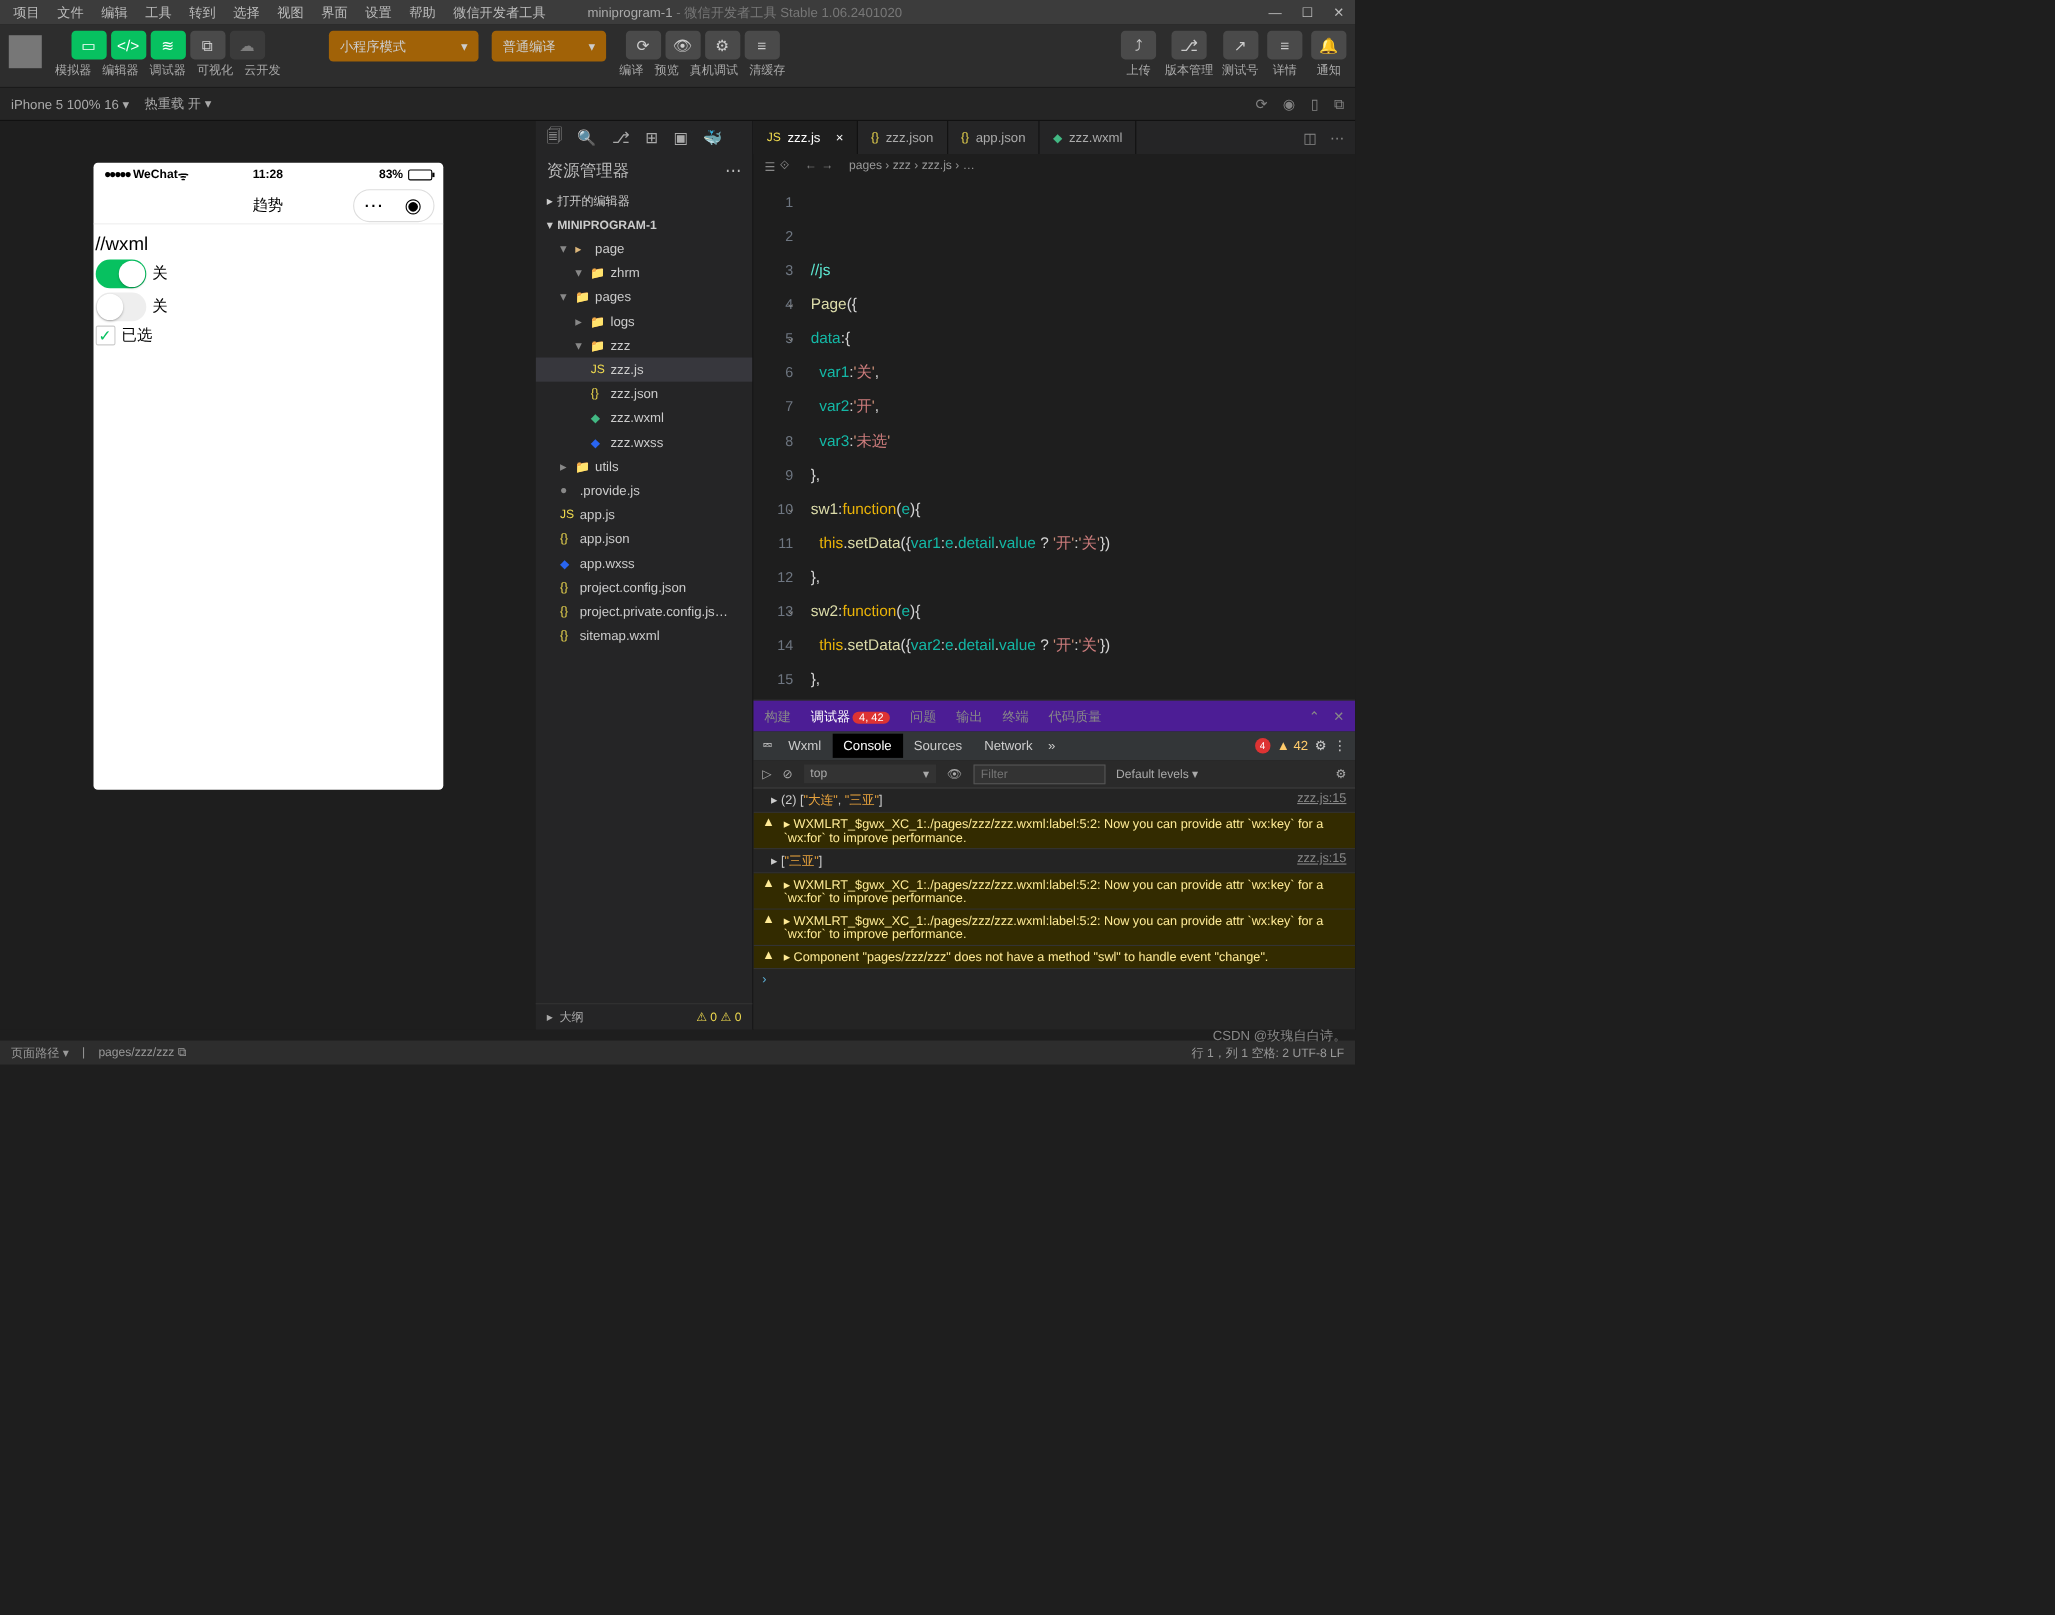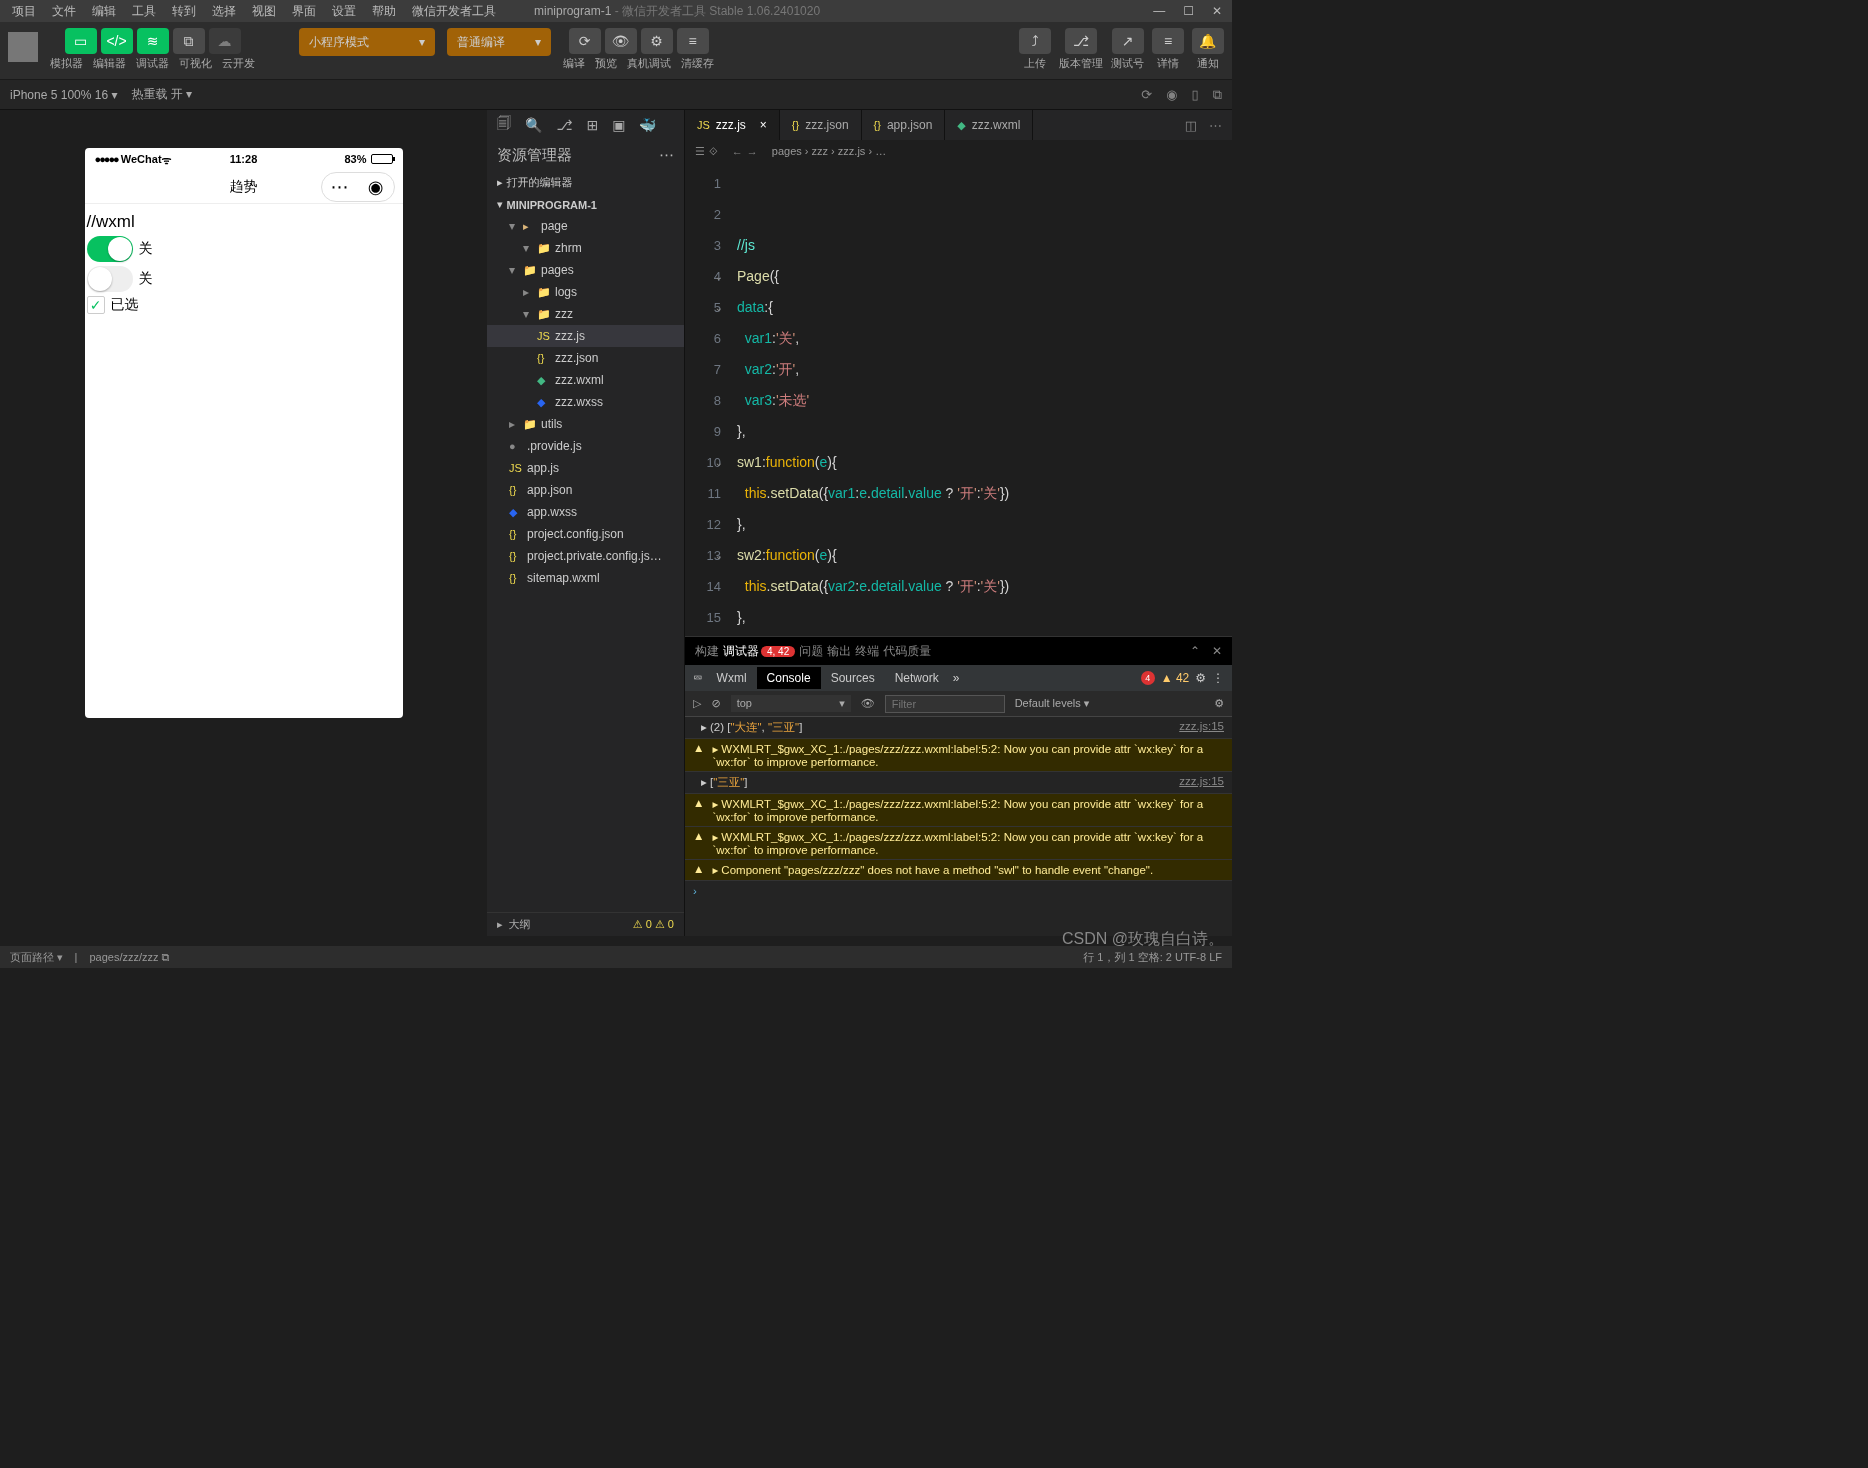--- a/index.html
+++ b/index.html
@@ -86,21 +86,21 @@
 .code{flex:1;font-family:Consolas,monospace;font-size:14px;line-height:31px;padding:6px 0 0 6px;white-space:pre;color:#d4d4d4;}
 .k-blue{color:#eab308;}
 .k-teal{color:#14b8a6;}
 .k-yellow{color:#dcdcaa;}
 .k-orange{color:#ce9178;}
 .k-green{color:#5eead4;}
 .k-cjk{color:#ce7d7d;}
 
 
 .panel{height:300px;background:#1e1e1e;border-top:1px solid #333;display:flex;flex-direction:column;}
-.panel-tabs{height:28px;display:flex;align-items:center;padding:0 10px;gap:4px;font-size:12px;color:#888;background:#000000;}
+.panel-tabs{height:28px;display:flex;align-items:center;padding:0 10px;gap:18px;font-size:12px;color:#888;background:#4c1d95;}
 .panel-tabs .pt{cursor:default;}
 .panel-tabs .pt.active{color:#fff;}
 .badge{background:#d33;color:#fff;border-radius:8px;padding:0 6px;font-size:10px;margin-left:2px;}
 .panel-tabs .right{margin-left:auto;display:flex;gap:12px;}
 .dev-subtabs{height:26px;background:#333638;display:flex;align-items:center;padding:0 8px;gap:4px;font-size:12px;color:#ccc;}
 .dev-subtabs .dt{padding:4px 10px;}
 .dev-subtabs .dt.active{background:#000;color:#fff;}
 .dev-subtabs .wcount{margin-left:auto;display:flex;gap:6px;align-items:center;}
 .werr{color:#fff;background:#d33;border-radius:50%;width:14px;height:14px;font-size:9px;display:inline-flex;align-items:center;justify-content:center;}
 .wwarn{color:#ffcb6b;}
@@ -112,21 +112,21 @@
 .log-row.warn{background:#332b00;color:#ffeb95;}
 .log-row .arrow{color:#888;}
 .log-text{flex:1;white-space:pre-wrap;}
 .log-src{color:#888;text-decoration:underline;margin-left:auto;}
 .str-orange{color:#e8a33d;}
 .prompt-row{padding:4px 8px;color:#5db0d7;}
 
 
 .statusbar{position:absolute;bottom:0;left:0;right:0;height:22px;background:#2d2d2d;color:#999;font-size:11px;display:flex;align-items:center;padding:0 10px;gap:12px;}
 .statusbar .right{margin-left:auto;}
-.watermark{position:absolute;bottom:18px;right:8px;color:#888;font-size:16px;}
+.watermark{position:absolute;bottom:18px;right:8px;color:#888;font-size:12px;}
 .conflict{color:#f0db4f;}
 </style>
 </head>
 <body>
 
 <div class="titlebar">
   <span id="menus"><span class="menu-item">项目</span><span class="menu-item">文件</span><span class="menu-item">编辑</span><span class="menu-item">工具</span><span class="menu-item">转到</span><span class="menu-item">选择</span><span class="menu-item">视图</span><span class="menu-item">界面</span><span class="menu-item">设置</span><span class="menu-item">帮助</span><span class="menu-item">微信开发者工具</span></span>
   <span class="title">
     <span>miniprogram-1</span><span class="dim"> - 微信开发者工具 Stable 1.06.2401020</span>
   </span>

